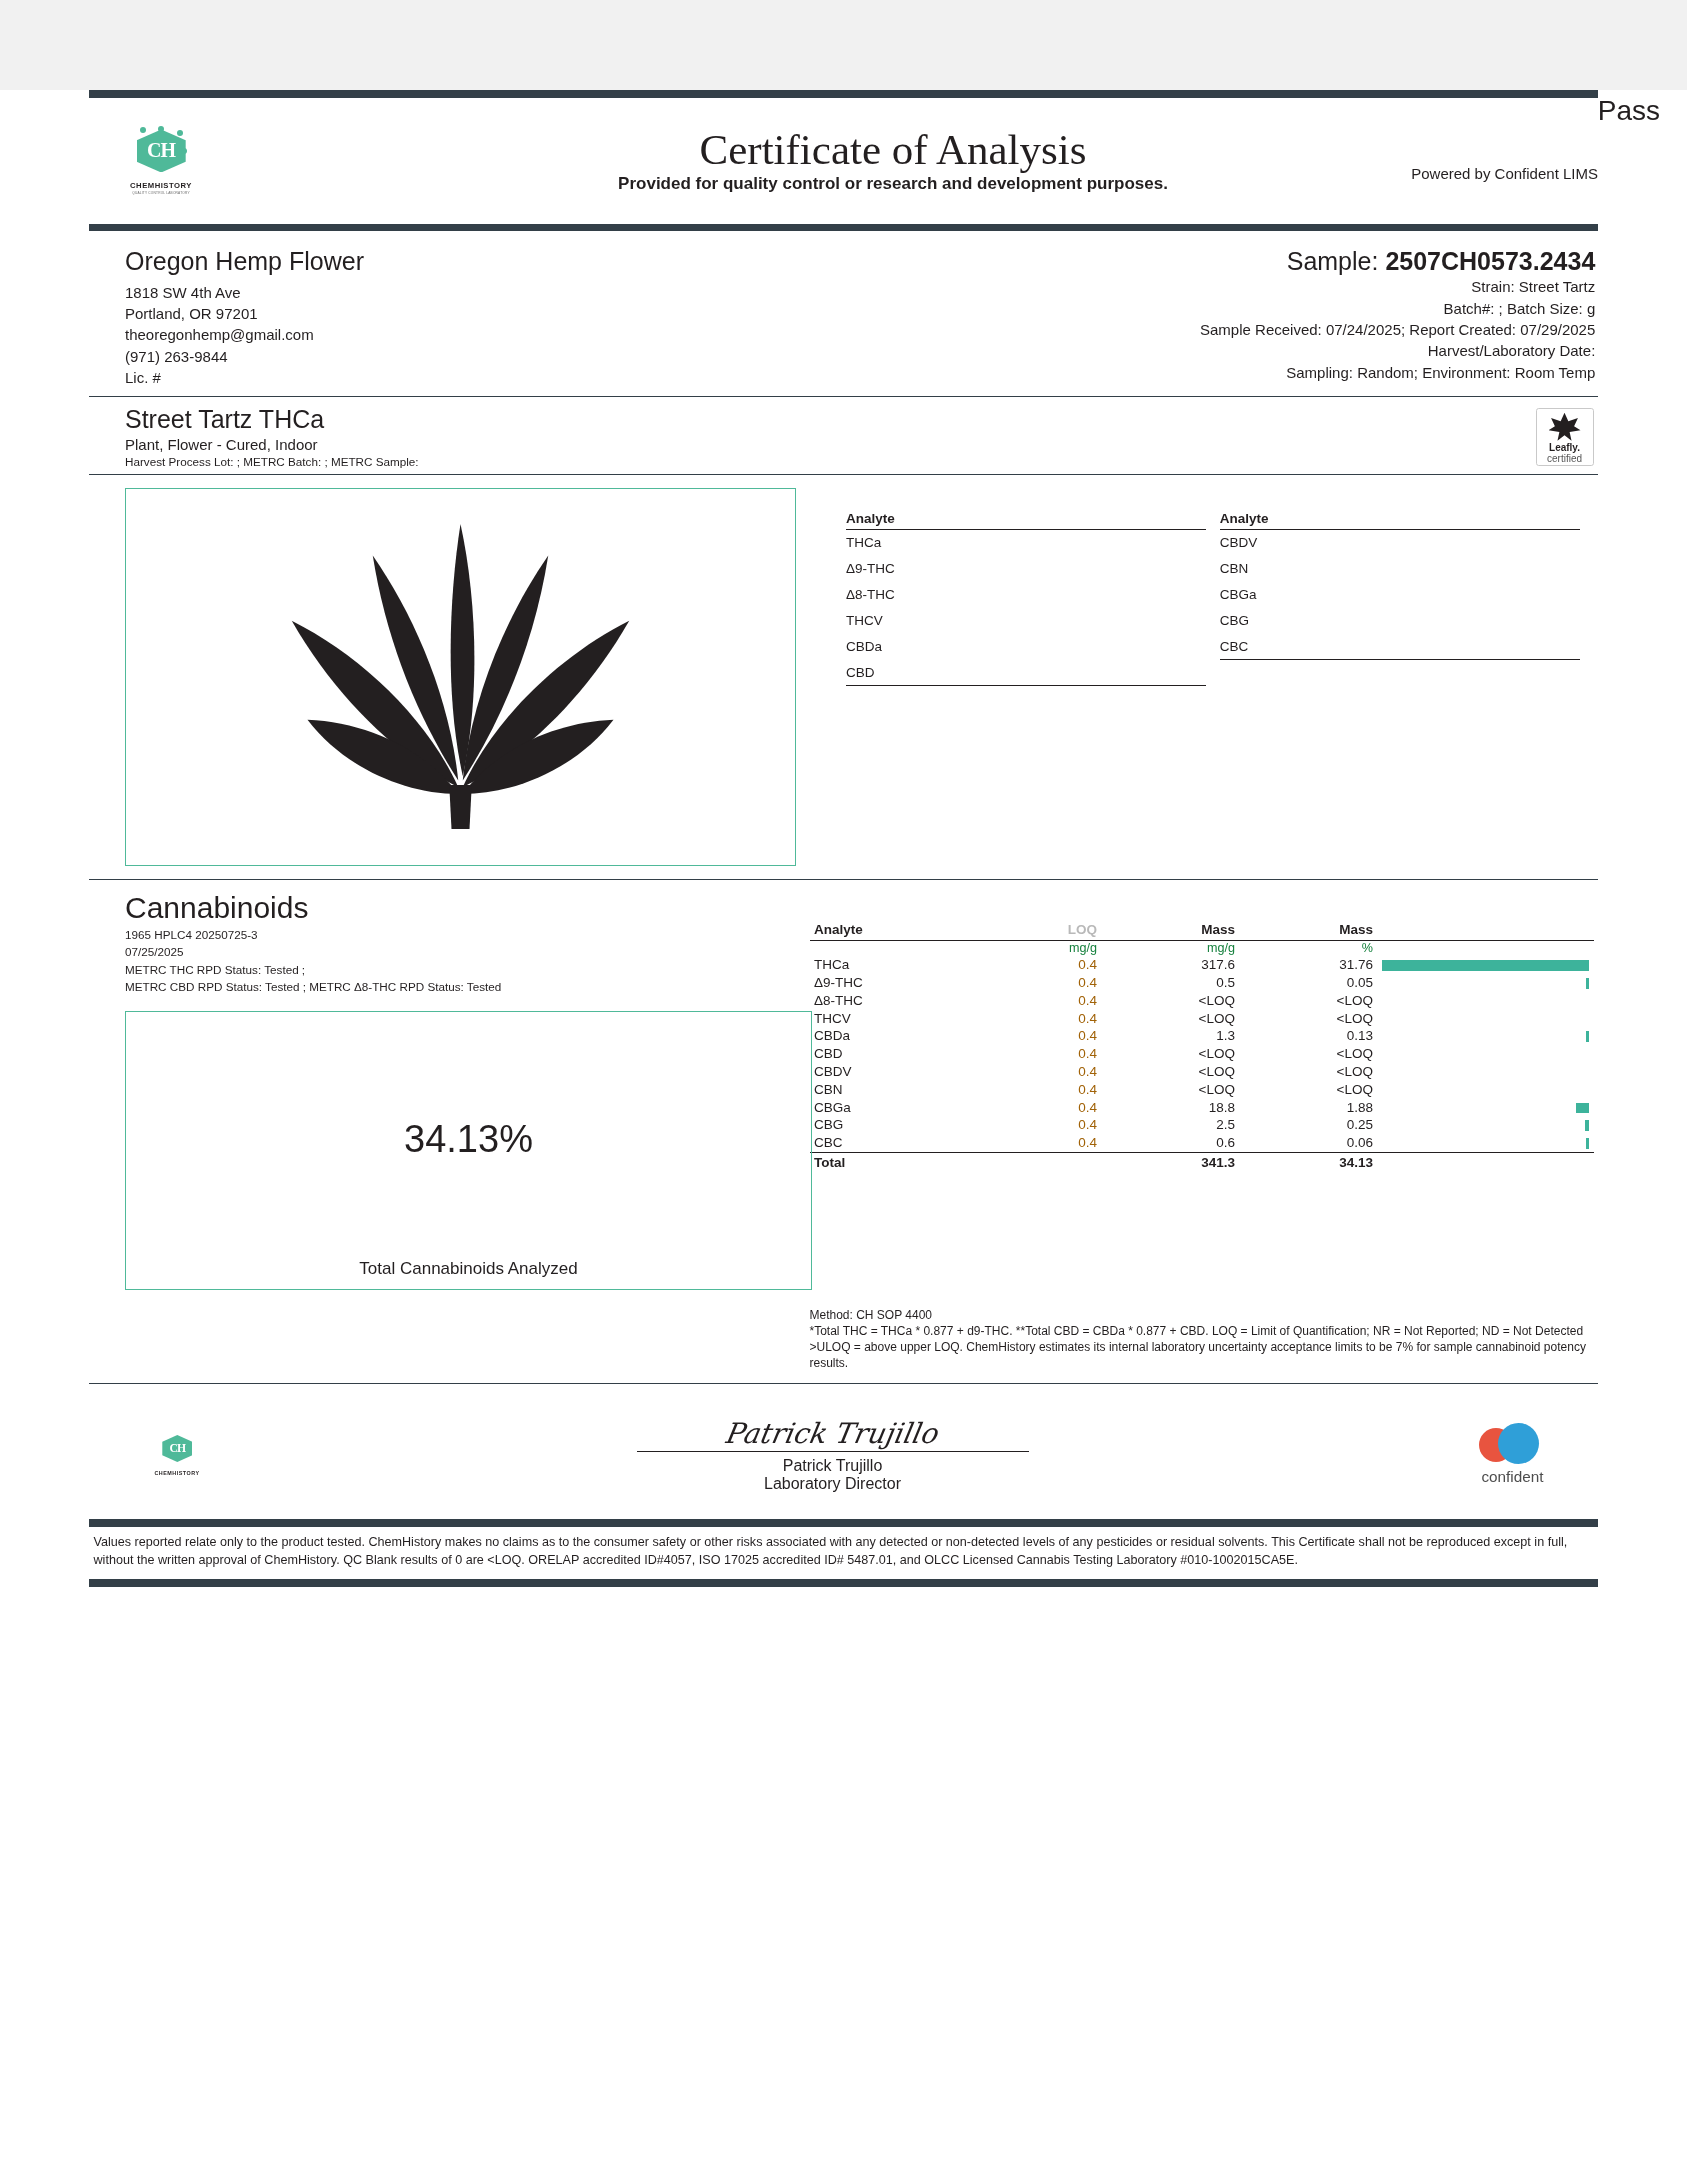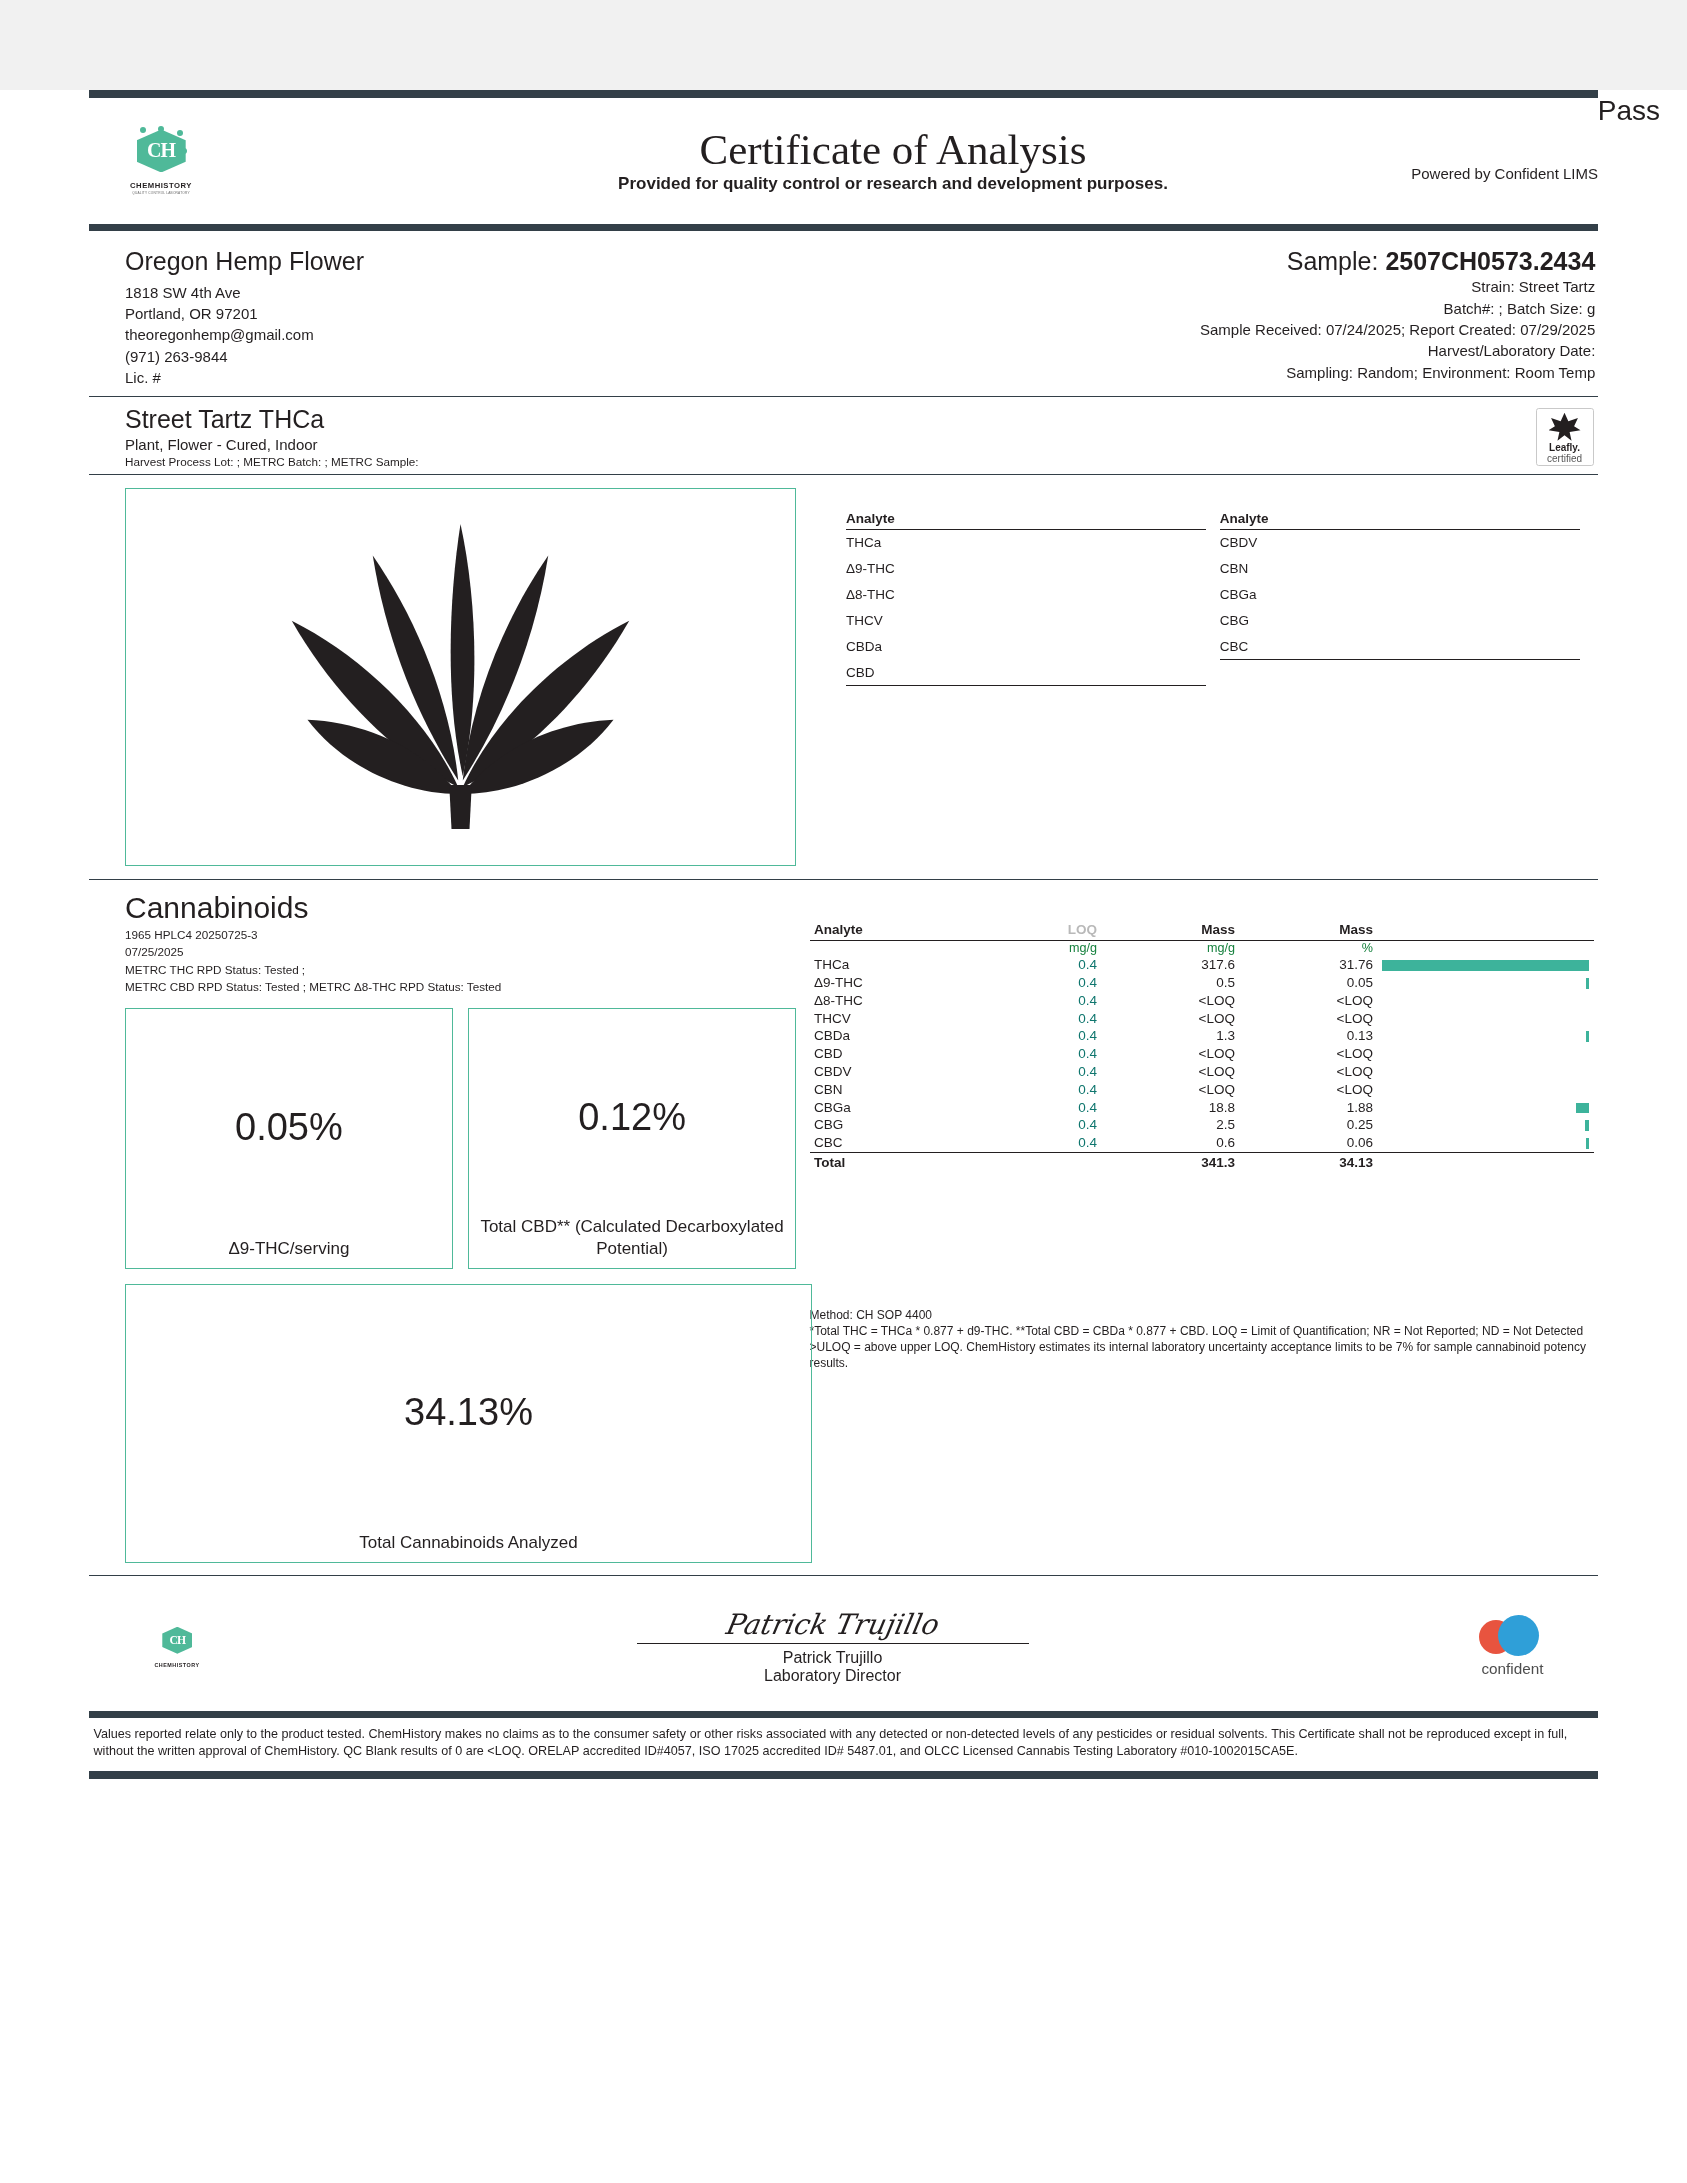--- a/index.html
+++ b/index.html
@@ -216,21 +216,21 @@
   }
   table.analyte th.left { text-align: left; }
   table.analyte th.loq { color: #b9b9b9; }
   table.analyte td {
     padding: 1.4px 4.5px;
     text-align: right;
     white-space: nowrap;
   }
   table.analyte td.left { text-align: left; }
   td.unit { color:#15803d; font-size: 12.6px; }
-  td.loqcell { color:#0f766e; }
+  td.loqcell { color:#a16207; }
   td.barcell { width: 212px; text-align: left; padding-left: 6.3px;}
   .tbar { height: 10.8px; background:#3db39b; display:inline-block; vertical-align: middle;}
   tr.total td { border-top: 0.9px solid #231f20; font-weight: bold; padding-top: 2.7px; }
   tr.unitsrow td { padding-top: 0; padding-bottom: 0.9px; }
   .method-note {
     margin-top: 135px;
     font-size: 12px;
     line-height: 1.35;
   }
   
@@ -407,30 +407,20 @@
   </div>
 
   <div class="cann-wrap">
     <div class="cann-left">
       <div class="cann-title">Cannabinoids</div>
       <div class="cann-meta">1965 HPLC4 20250725-3</div>
       <div class="cann-meta">07/25/2025</div>
       <div class="cann-meta">METRC THC RPD Status: Tested ;</div>
       <div class="cann-meta">METRC CBD RPD Status: Tested ; METRC Δ8-THC RPD Status: Tested</div>
 
-      <div class="boxes-row">
-        <div class="stat-box">
-          <div class="stat-value">0.05%</div>
-          <div class="stat-label">Δ9-THC/serving</div>
-        </div>
-        <div class="stat-box">
-          <div class="stat-value">0.12%</div>
-          <div class="stat-label">Total CBD** (Calculated Decarboxylated Potential)</div>
-        </div>
-      </div>
 
       <div class="stat-box wide">
         <div class="stat-value">34.13%</div>
         <div class="stat-label">Total Cannabinoids Analyzed</div>
       </div>
     </div>
 
     <div class="cann-right">
       <div class="pass-label">Pass</div>
       <table class="analyte">

